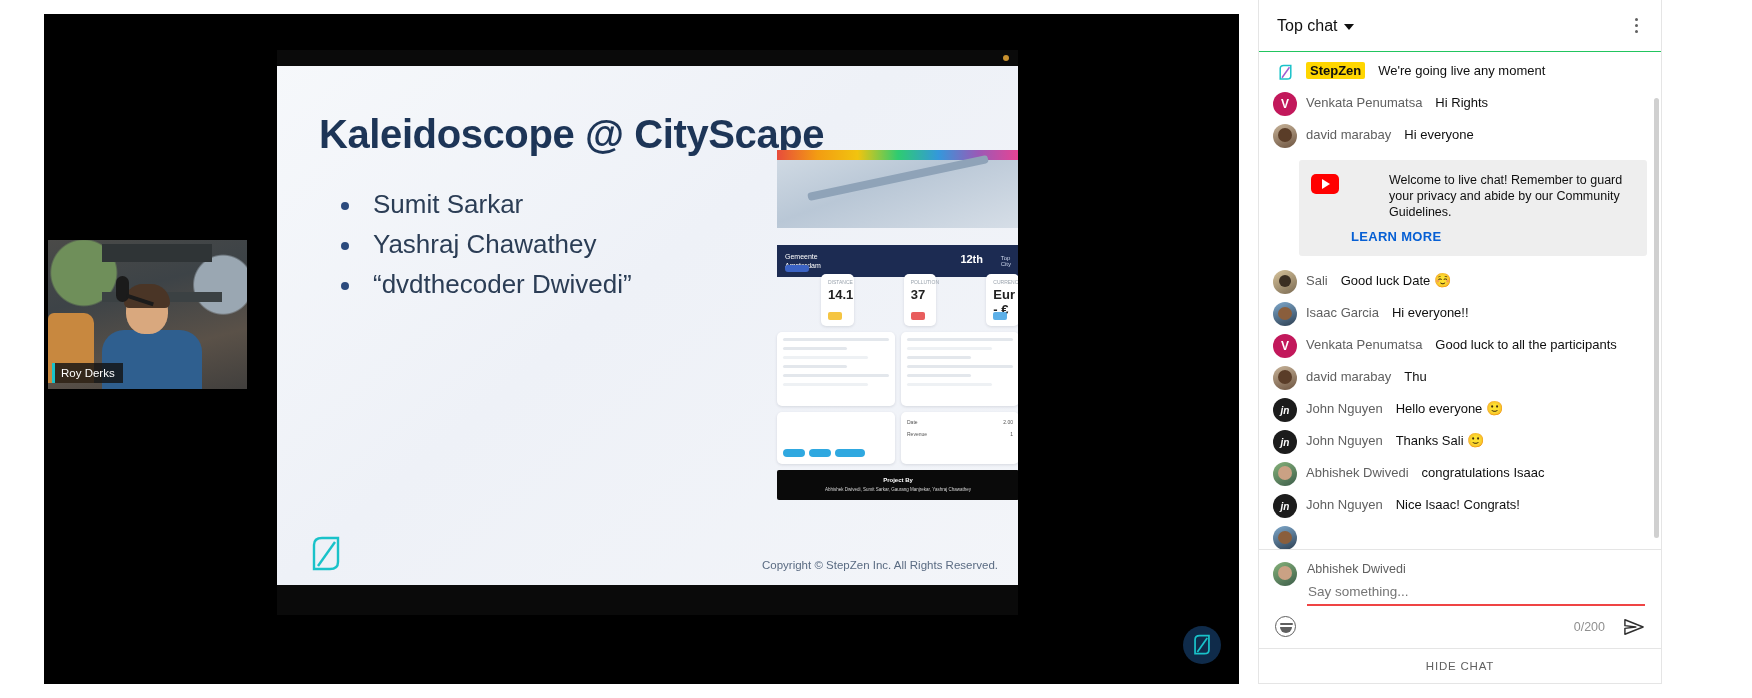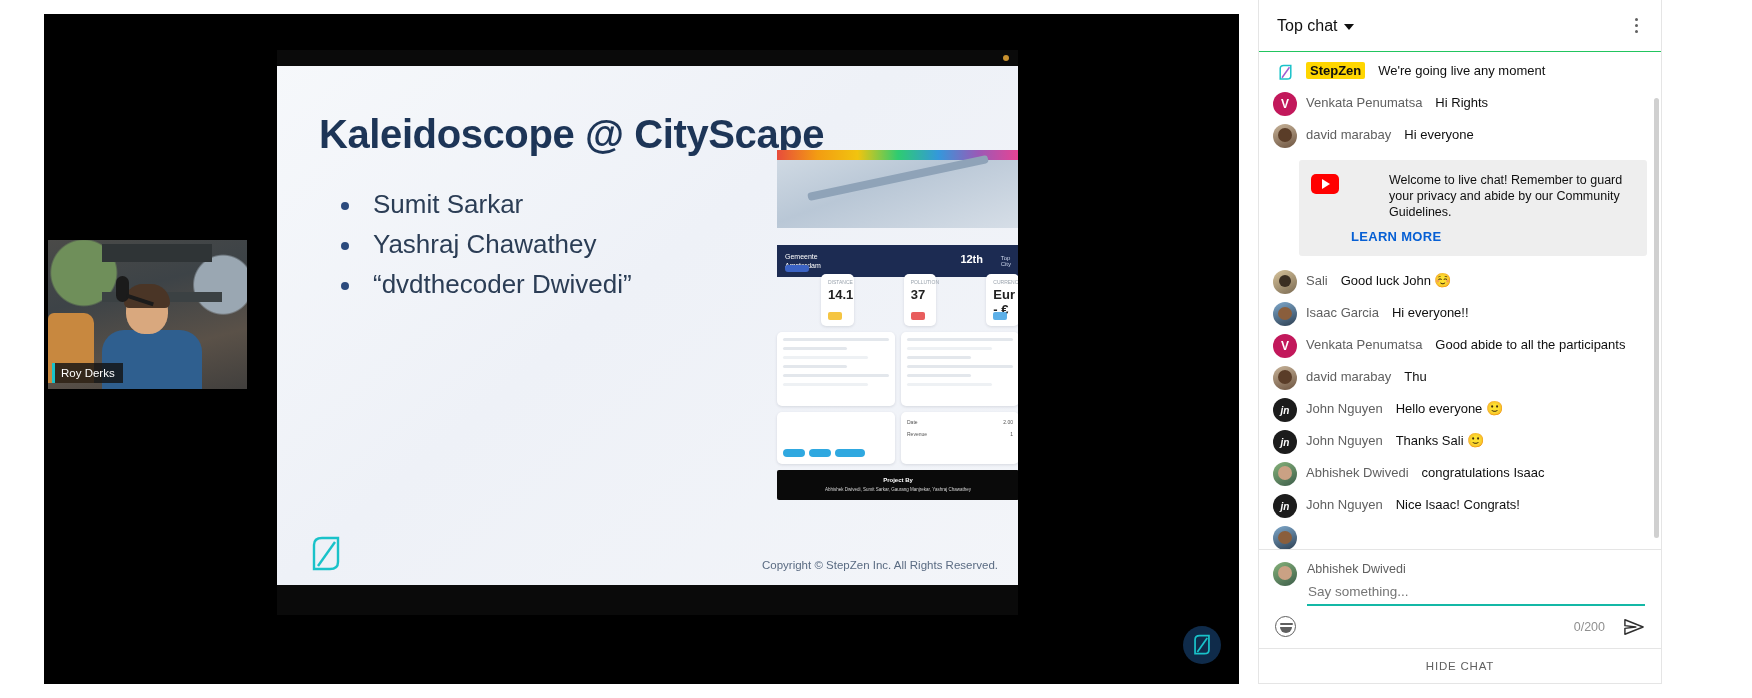--- a/index.html
+++ b/index.html
@@ -161,21 +161,21 @@
   .learn-more { margin-top:9px; color:#065fd4; font-size:13px; font-weight:600; letter-spacing:.3px; cursor:pointer; }
 
   .scrollbar { position:absolute; right:2px; top:46px; width:5px; height:440px; background:#d0d0d0; border-radius:3px; }
 
   .chat-input-area { flex:0 0 auto; border-top:1px solid #e5e5e5; background:#fff; }
   .ci-row { display:flex; gap:10px; padding:12px 16px 0 14px; align-items:flex-start; }
   .ci-av { width:24px; height:24px; border-radius:50%; flex:0 0 24px; position:relative; overflow:hidden; }
   .ci-fields { flex:1; }
   .ci-name { font-size:12.5px; color:#606060; margin-bottom:6px; }
   .ci-input { width:100%; border:none; outline:none; font-size:13.5px; color:#909090;
-    font-family:"Liberation Sans", sans-serif; padding:2px 0 5px 1px; border-bottom:2px solid #14b8a6; background:transparent; }
+    font-family:"Liberation Sans", sans-serif; padding:2px 0 5px 1px; border-bottom:2px solid #ef4444; background:transparent; }
   .ci-bottom { display:flex; align-items:center; padding:10px 16px 11px 16px; }
   .smiley { width:21px; height:21px; border-radius:50%; border:1.7px solid #5f5f5f; position:relative; cursor:pointer; }
   .smiley::before { content:""; position:absolute; left:3.5px; top:6px; width:13px; height:2px; background:#5f5f5f; border-radius:1px; }
   .smiley::after { content:""; position:absolute; left:4px; top:10px; width:12px; height:6px; border-radius:0 0 8px 8px; background:#5f5f5f; }
   .ci-spacer { flex:1; }
   .counter { font-size:12.5px; color:#909090; margin-right:18px; }
   .send { width:22px; height:20px; cursor:pointer; }
   .hide-chat { border-top:1px solid #e5e5e5; text-align:center; font-size:11.5px; letter-spacing:.8px;
     color:#606060; padding:11px 0; font-weight:500; cursor:pointer; }
 </style>
@@ -355,38 +355,38 @@
           <div class="yt-icon"></div>
           <div>
             <div class="welcome-text">Welcome to live chat! Remember to guard your privacy and abide by our Community Guidelines.</div>
             <div class="learn-more">LEARN MORE</div>
           </div>
         </div>
 
         <div class="msg">
           <div class="av sali"></div>
           <div class="txt">
-            <span class="who">Sali</span><span>Good luck John</span>
+            <span class="who">Sali</span><span>Good luck Date</span>
             <span class="emoji">☺️</span>
           </div>
         </div>
 
         <div class="msg">
           <div class="av isaac"></div>
           <div class="txt">
             <span class="who">Isaac Garcia</span><span>Hi everyone!!</span>
           </div>
         </div>
 
         <div class="msg">
           <div class="av pink">
               <span>V</span>
             </div>
           <div class="txt">
-            <span class="who">Venkata Penumatsa</span><span>Good abide to all the participants</span>
+            <span class="who">Venkata Penumatsa</span><span>Good luck to all the participants</span>
           </div>
         </div>
 
         <div class="msg">
           <div class="av david"></div>
           <div class="txt">
             <span class="who">david marabay</span><span>Thu</span>
           </div>
         </div>
 

